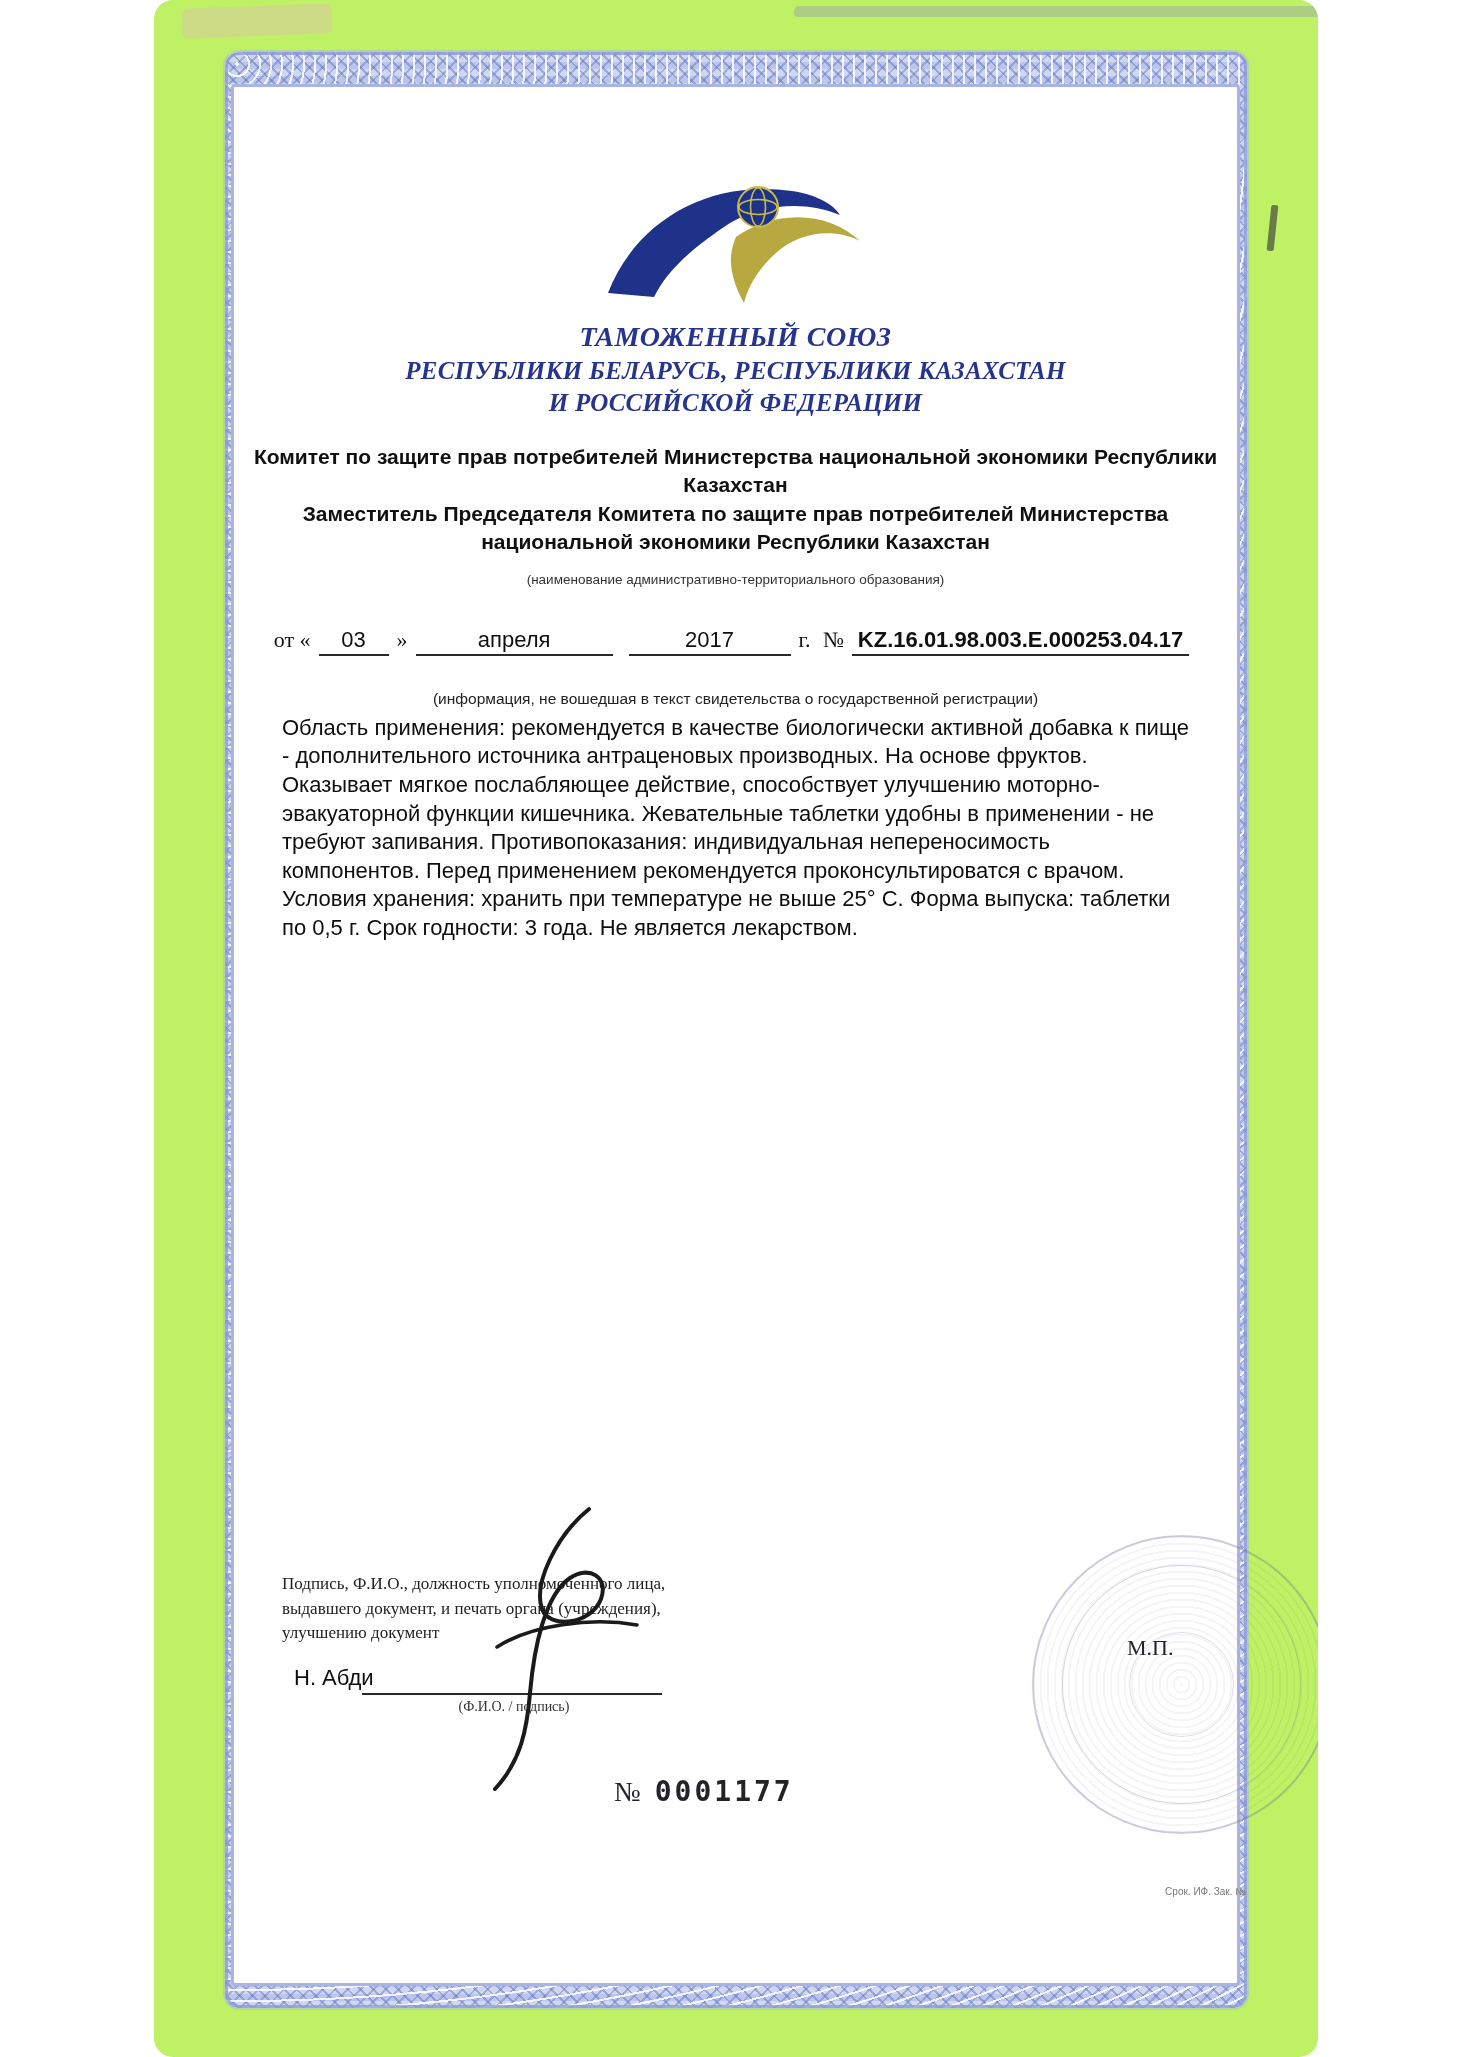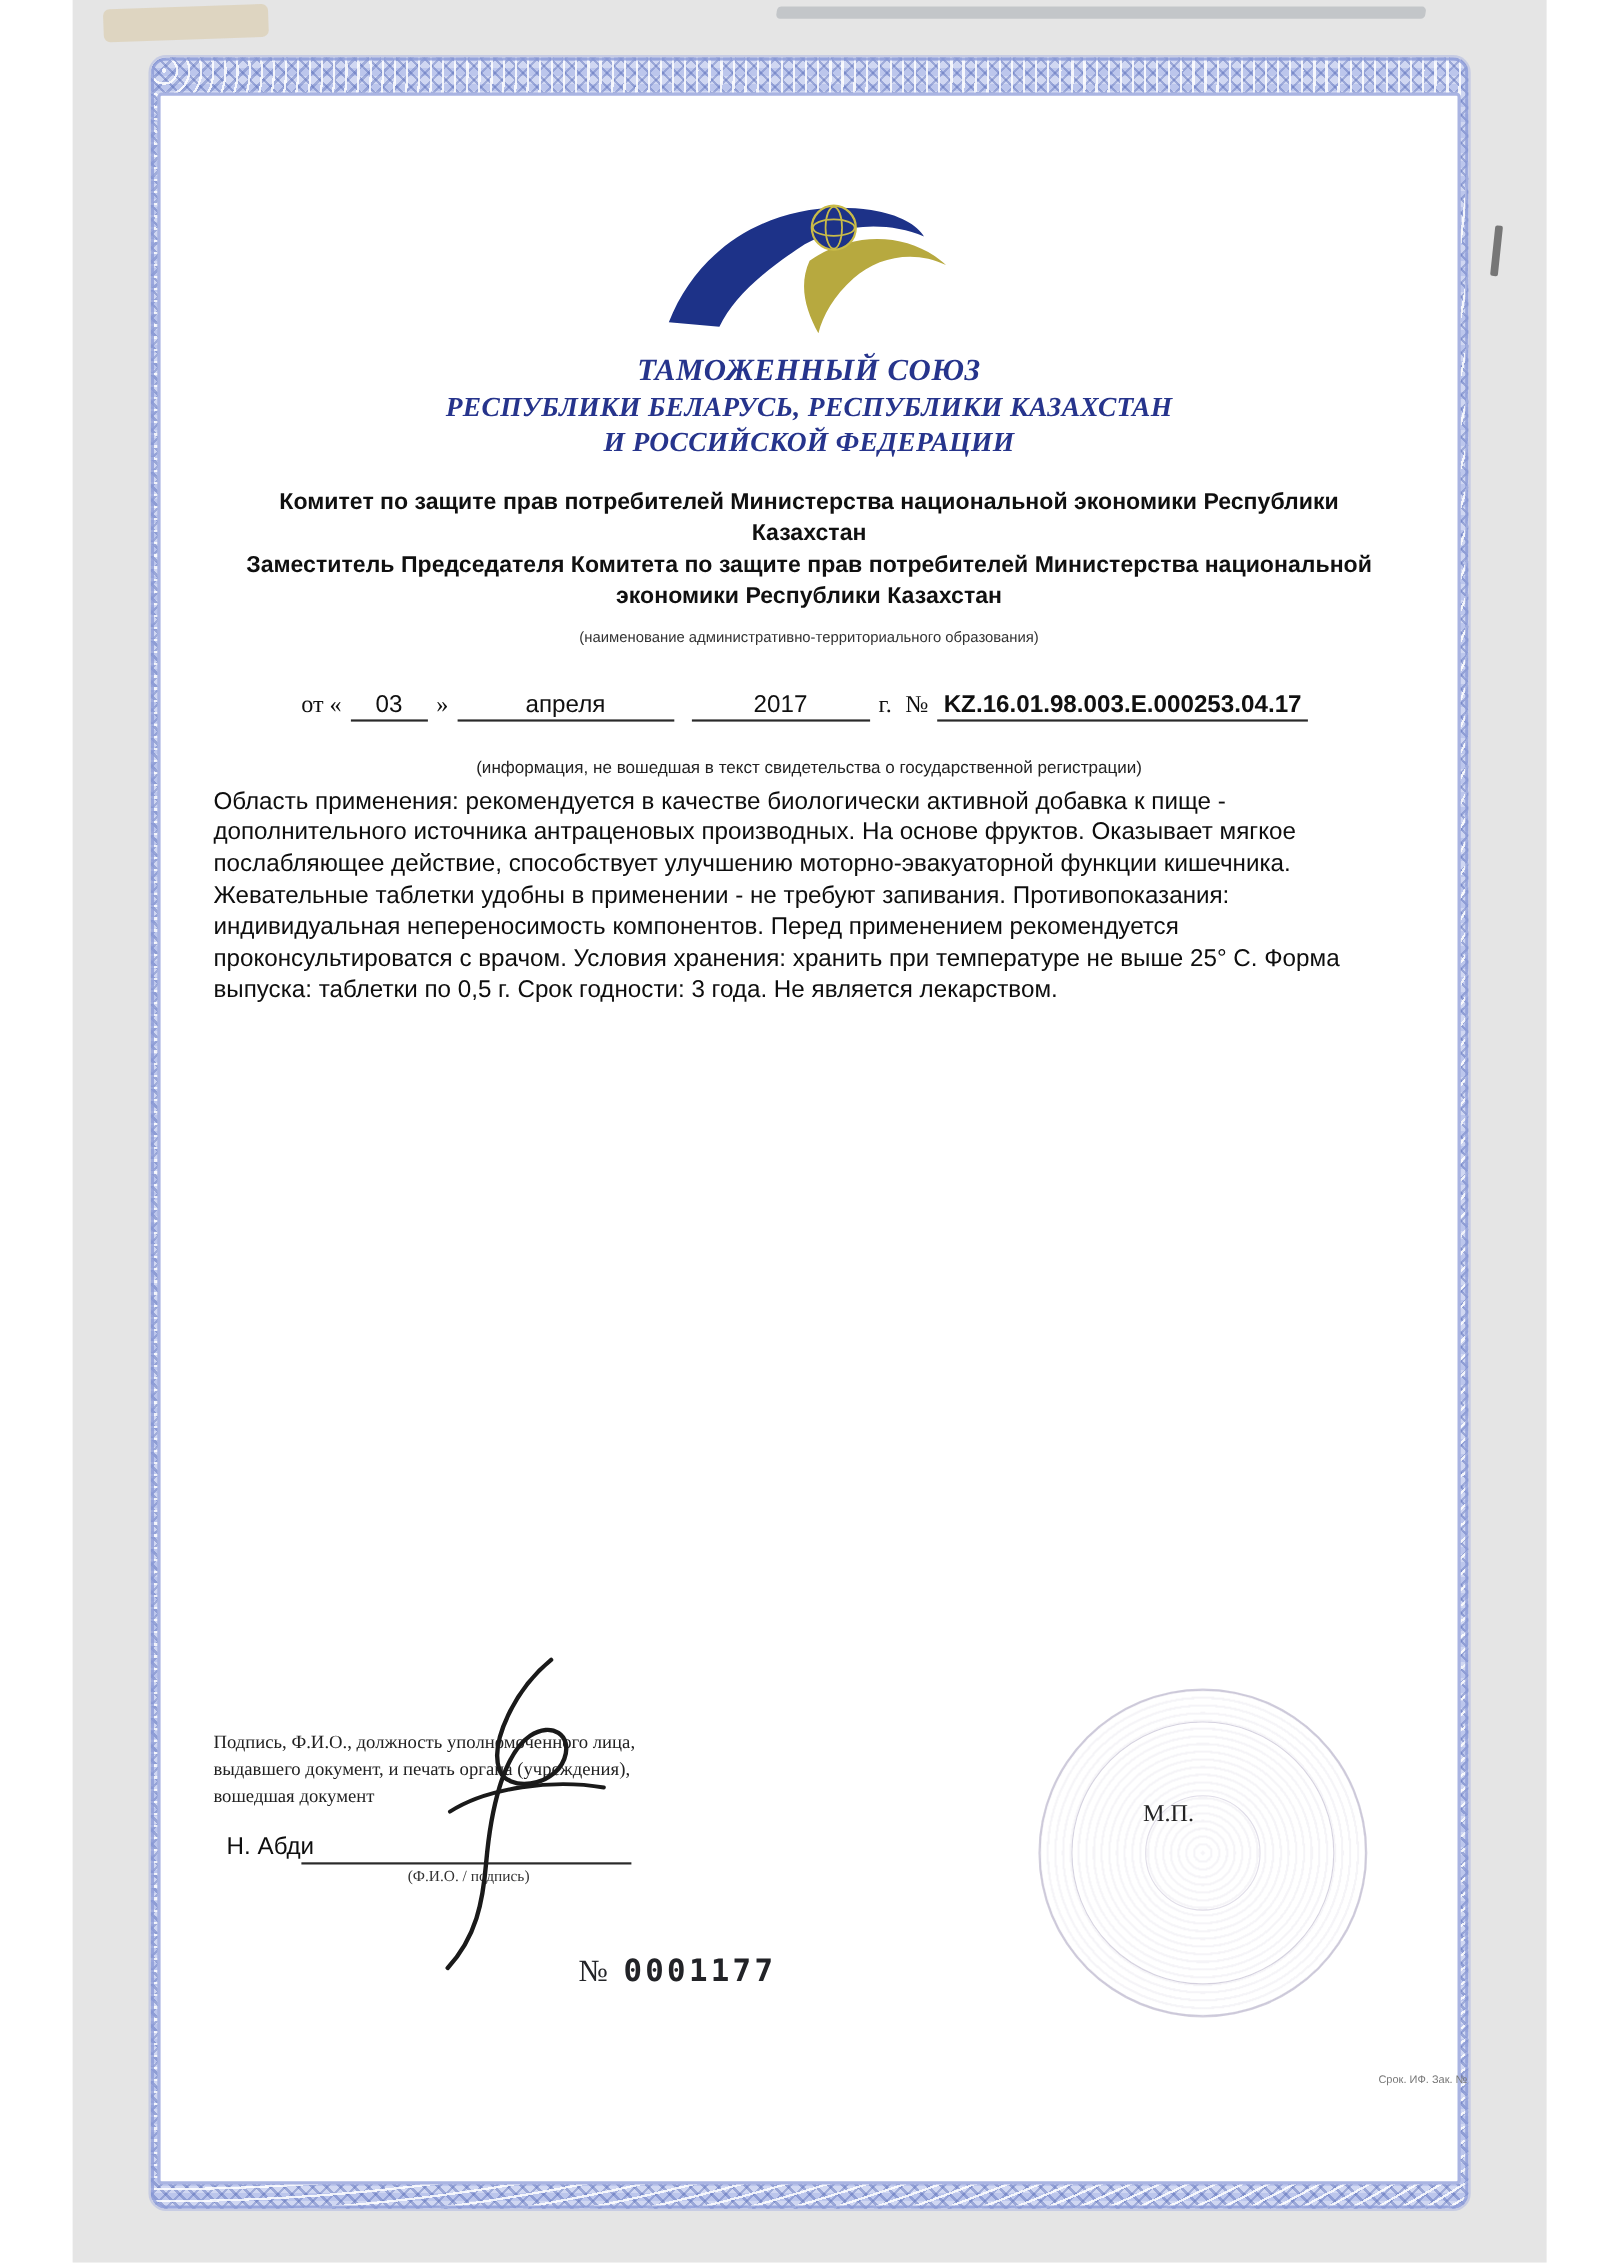--- a/index.html
+++ b/index.html
@@ -1,23 +1,24 @@
 <!DOCTYPE html>
 <html><head>
 <meta charset="utf-8">
 <style>
   html,body{margin:0;padding:0;background:#ffffff;}
   .page{
     position:relative;
-    width:1340px;height:2057px;
+    width:1164px;height:2057px;
     margin:0 auto;
-    background:#e5e5e5;
+    background:#bef264;
     overflow:hidden;
     font-family:"Liberation Sans", sans-serif;
     color:#161616;
+    border-radius:19px;
   }
   
   .frame{
     position:absolute; left:71px; top:52px; right:71px; bottom:49px;
     background-color:#bcc6ec;
     background-image:
       repeating-radial-gradient(circle at 12px 12px, rgba(255,255,255,.85) 0 2px, rgba(255,255,255,0) 2px 11px),
       repeating-linear-gradient(45deg, rgba(90,110,185,.45) 0 2px, rgba(255,255,255,0) 2px 9px),
       repeating-linear-gradient(-45deg, rgba(90,110,185,.40) 0 2px, rgba(255,255,255,0) 2px 9px),
       repeating-linear-gradient(0deg, rgba(255,255,255,.30) 0 7px, rgba(255,255,255,0) 7px 14px);
@@ -191,21 +192,21 @@
 
       <div class="info-note">(информация, не вошедшая в текст свидетельства о государственной регистрации)</div>
 
       <div class="body-block">
         <div class="body-text">Область применения: рекомендуется в качестве биологически активной добавка к пище - дополнительного источника антраценовых производных. На основе фруктов. Оказывает мягкое послабляющее действие, способствует улучшению моторно-эвакуаторной функции кишечника. Жевательные таблетки удобны в применении - не требуют запивания. Противопоказания: индивидуальная непереносимость компонентов. Перед применением рекомендуется проконсультироватся с врачом. Условия хранения: хранить при температуре не выше 25° С. Форма выпуска: таблетки по 0,5 г. Срок годности: 3 года. Не является лекарством.</div>
       </div>
 
       <div class="sig-caption">
         <div>Подпись, Ф.И.О.,  должность уполномоченного лица,</div>
         <div>выдавшего документ, и печать органа (учреждения),</div>
-        <div>вошедшая документ</div>
+        <div>улучшению документ</div>
       </div>
 
       <div class="sig-name">Н. Абди</div>
       <div class="sig-line"></div>
       <div class="sig-fio-note">(Ф.И.О. / подпись)</div>
 
       <svg class="signature-svg" width="230" height="300" viewBox="0 0 230 300">
         <path d="M150 14 C118 40 94 88 103 114 C110 134 152 130 162 104 C170 82 150 70 131 83 C106 100 95 152 91 198 C88 234 82 266 56 294" stroke="#1a1a1a" stroke-width="4" fill="none" stroke-linecap="round"></path>
         <path d="M58 152 C92 130 152 122 198 130" stroke="#1a1a1a" stroke-width="3.5" fill="none" stroke-linecap="round"></path>
       </svg>

